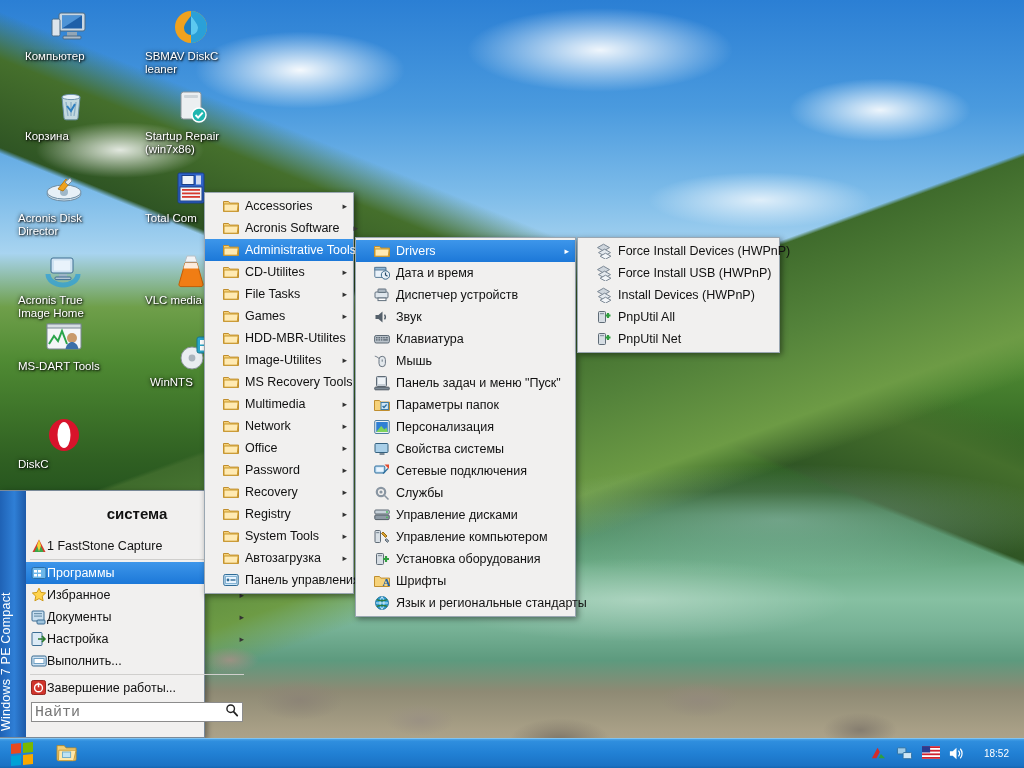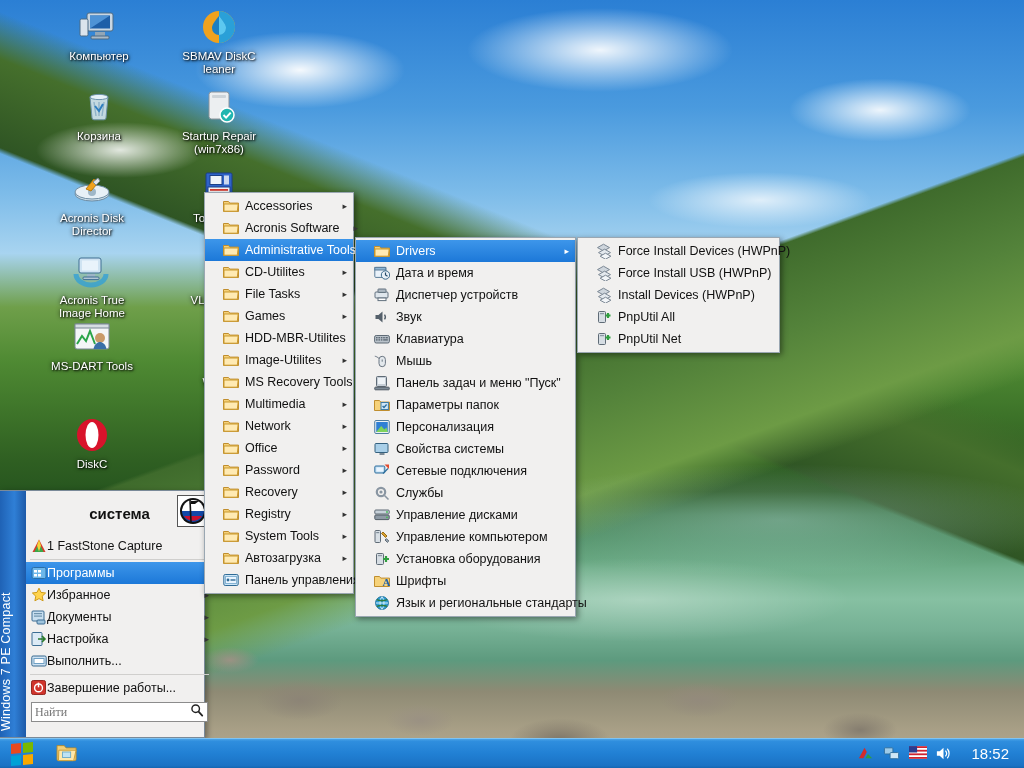--- a/index.html
+++ b/index.html
@@ -37,22 +37,22 @@
         #6f9f4a 40%, #4f8a33 47%, #3d7329 54%,
         #2f5f22 60%, #27561f 64%,
         #3e7a4a 67%, #4e8f63 70%,
         #6fae8a 74%, #86c0a2 78%,
         #76b195 82%, #5d9a7e 86%,
         #8e8a74 90%, #a89f86 95%, #b5ab91 100%);
   }
 
   
   .dicon {
-    position: absolute; width: 92px; text-align: center;
-    cursor: default; user-select: none; margin-left: 28px;
+    position: absolute; width: 92px; text-align: left;
+    cursor: default; user-select: none;
   }
   .dicon .glyph {
     width: 42px; height: 42px; margin: 0 auto 2px;
     position: relative;
   }
   .dicon .lbl {
     font-size: 11.5px; color: #fff; line-height: 13px;
     text-shadow: 1px 1px 2px rgba(0,0,0,.95), 0 0 4px rgba(0,0,0,.8);
   }
 
@@ -90,22 +90,22 @@
   .sm-row .ic { width: 16px; height: 16px; flex: none; position: relative; }
   .sm-row .tx { flex: 1; overflow: hidden; }
   .sm-row .arw { font-size: 9px; color: #333; }
   .sm-row.sel .arw { color: #fff; }
   .sm-sep { height: 1px; background: #d0cfcd; margin: 2px 4px; }
   #sm-search {
     margin: 3px 5px 5px 5px; height: 20px; border: 1px solid #8c8c8c; background: #fff;
     display: flex; align-items: center; padding: 0 3px;
   }
   #sm-search input {
-    border: none; outline: none; flex: 1; font-size: 12px; color: #737373;
-    font-family: Liberation Serif, serif; background: transparent;
+    border: none; outline: none; flex: 1; font-size: 15px; color: #737373;
+    font-family: Liberation Mono, monospace; background: transparent;
   }
 
   
   .menu {
     position: absolute; background: #f1f0ef;
     border: 1px solid #9aa7b2; box-shadow: 2px 2px 6px rgba(0,0,0,.45);
     padding: 2px 0;
   }
   .mi {
     display: flex; align-items: center; gap: 6px; height: 22px;
@@ -128,21 +128,21 @@
     border-top: 1px solid #7fc3f2; display: flex; align-items: center;
   }
   #startbtn { width: 44px; height: 30px; display: flex; align-items: center; justify-content: center; }
   .winflag { width: 22px; height: 22px; display: grid;
     grid-template-columns: 1fr 1fr; grid-template-rows: 1fr 1fr; gap: 2px;
     transform: skewY(-5deg); }
   .winflag i { display: block; }
   .tb-task { width: 46px; height: 30px; display: flex; align-items: center; justify-content: center; }
   #tray { margin-left: auto; display: flex; align-items: center; gap: 9px; padding-right: 9px; height: 30px; }
   #tray .ti { width: 17px; height: 17px; position: relative; }
-  #clock { color: #fff; font-size: 15px; padding: 0 6px 0 10px; }
+  #clock { color: #fff; font-size: 10px; padding: 0 6px 0 10px; }
 </style>
 </head>
 <body>
 
 <div id="desktop">
 
   <div id="desktop-icons">
       <div class="dicon" style="left: 25px; top: 6px;">
         <div class="glyph"><svg width="42" height="42" viewBox="0 0 42 42">
             <rect x="9" y="7" width="26" height="18" rx="2" fill="#c9d7e3" stroke="#4b6a85"></rect>

